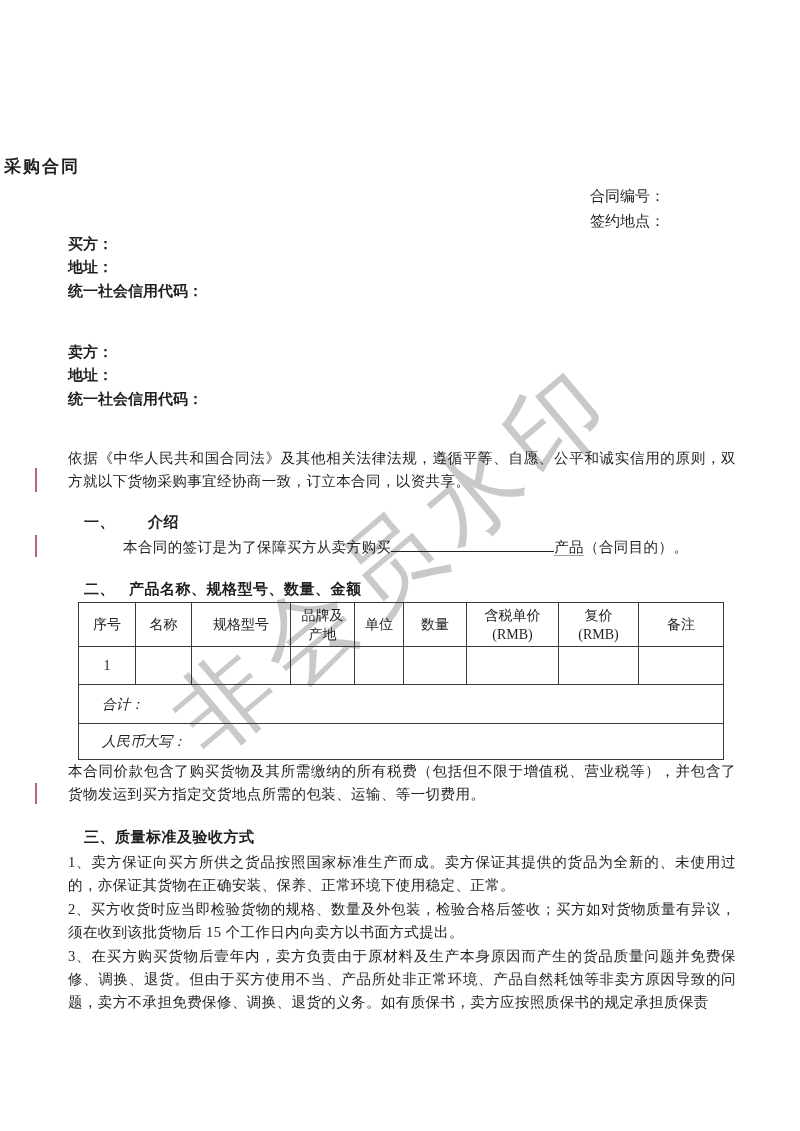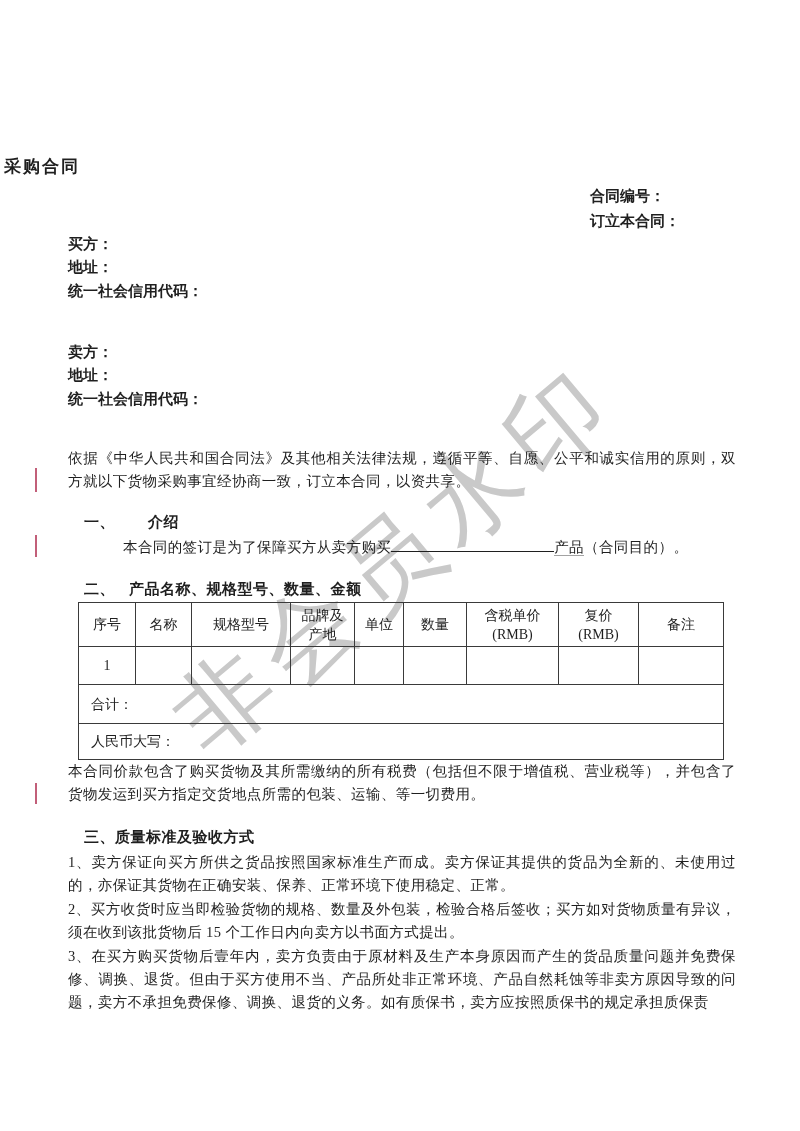--- a/index.html
+++ b/index.html
@@ -28,21 +28,21 @@
     user-select: none;
     white-space: nowrap;
   }
   .content { position: absolute; inset: 0; z-index: 1; }
   .doc-title {
     left: 4px; right: 0; top: 155px;
     text-align: left;
     font-size: 17px; font-weight: bold;
     letter-spacing: 2px;
   }
-  .meta-block { left: 590px; top: 184px; font-size: 15px; font-weight: bold; line-height: 24.5px; }
+  .meta-block { left: 590px; top: 184px; font-size: 15px; font-weight: normal; line-height: 24.5px; }
   .party-block { left: 68px; font-size: 15px; font-weight: bold; line-height: 23.3px; }
   .buyer-block { top: 233px; }
   .seller-block { top: 341px; }
   .para {
     left: 68px; width: 668px;
     font-size: 14.5px; line-height: 23.4px;
     letter-spacing: 0.4px;
     text-align: justify;
   }
   .preamble { top: 447px; }
@@ -67,21 +67,21 @@
     vertical-align: middle;
     font-weight: normal;
     white-space: pre-line;
     line-height: 19px;
     padding: 2px;
   }
   .goods-table tr.hdr    { height: 44px; }
   .goods-table tr.item   { height: 38px; }
   .goods-table tr.total  { height: 39px; }
   .goods-table tr.words  { height: 36px; }
-  .goods-table td.lbl { text-align: left; padding-left: 12px; }
+  .goods-table td.lbl { text-align: left; padding-left: 23px; font-style: italic; }
   .tax-note { top: 760px; }
   .sec3-head { left: 68px; top: 828px; }
   .sec3-body { top: 851px; }
   .sec3-body p { text-align: justify; }
   .footer-page {
     left: 0; right: 0; top: 1030px;
     text-align: center;
     font-size: 12px; color: #555;
     letter-spacing: 1px;
   }
@@ -103,21 +103,21 @@
   <div class="rev-bar rev-bar-1"></div>
   <div class="rev-bar rev-bar-2"></div>
   <div class="rev-bar rev-bar-3"></div>
 
   <div class="content">
 
     <div class="abs doc-title">采购合同</div>
 
     <div class="abs meta-block">
       <div>合同编号：</div>
-      <div>订立本合同：</div>
+      <div>签约地点：</div>
     </div>
 
     <div class="abs party-block buyer-block">
       <div>买方：</div>
       <div>地址：</div>
       <div>统一社会信用代码：</div>
     </div>
 
     <div class="abs party-block seller-block">
       <div>卖方：</div>

